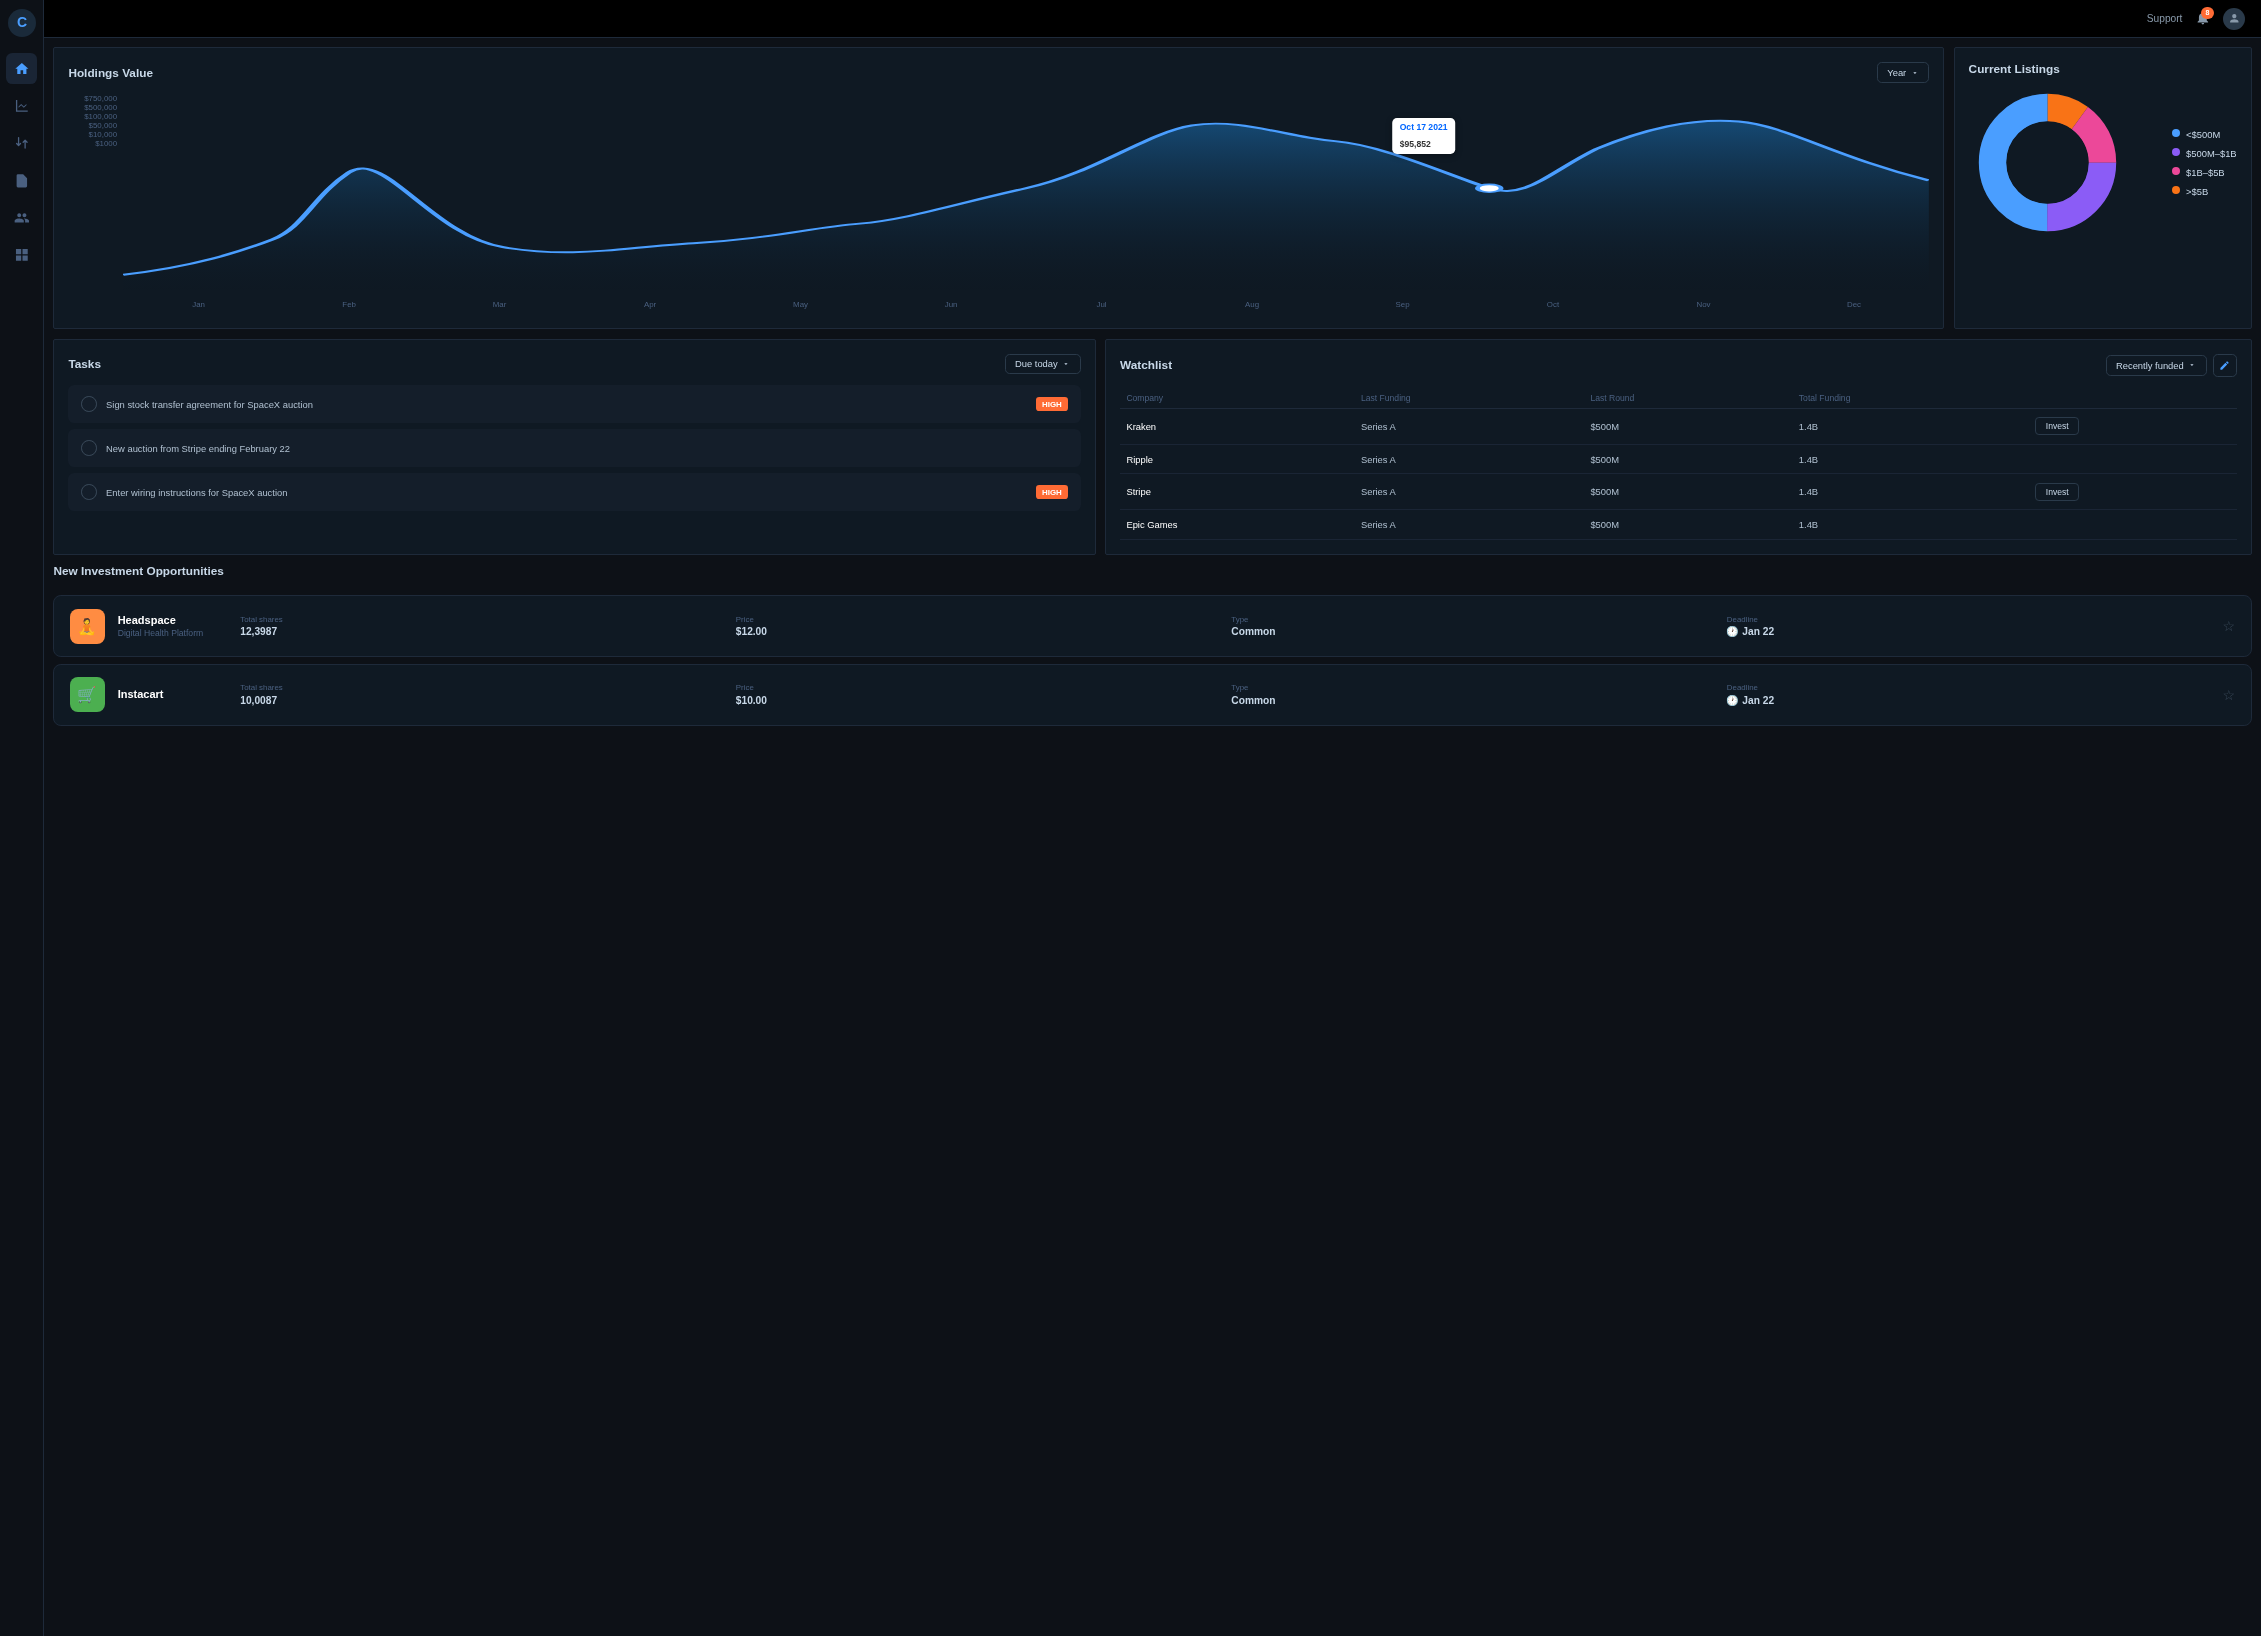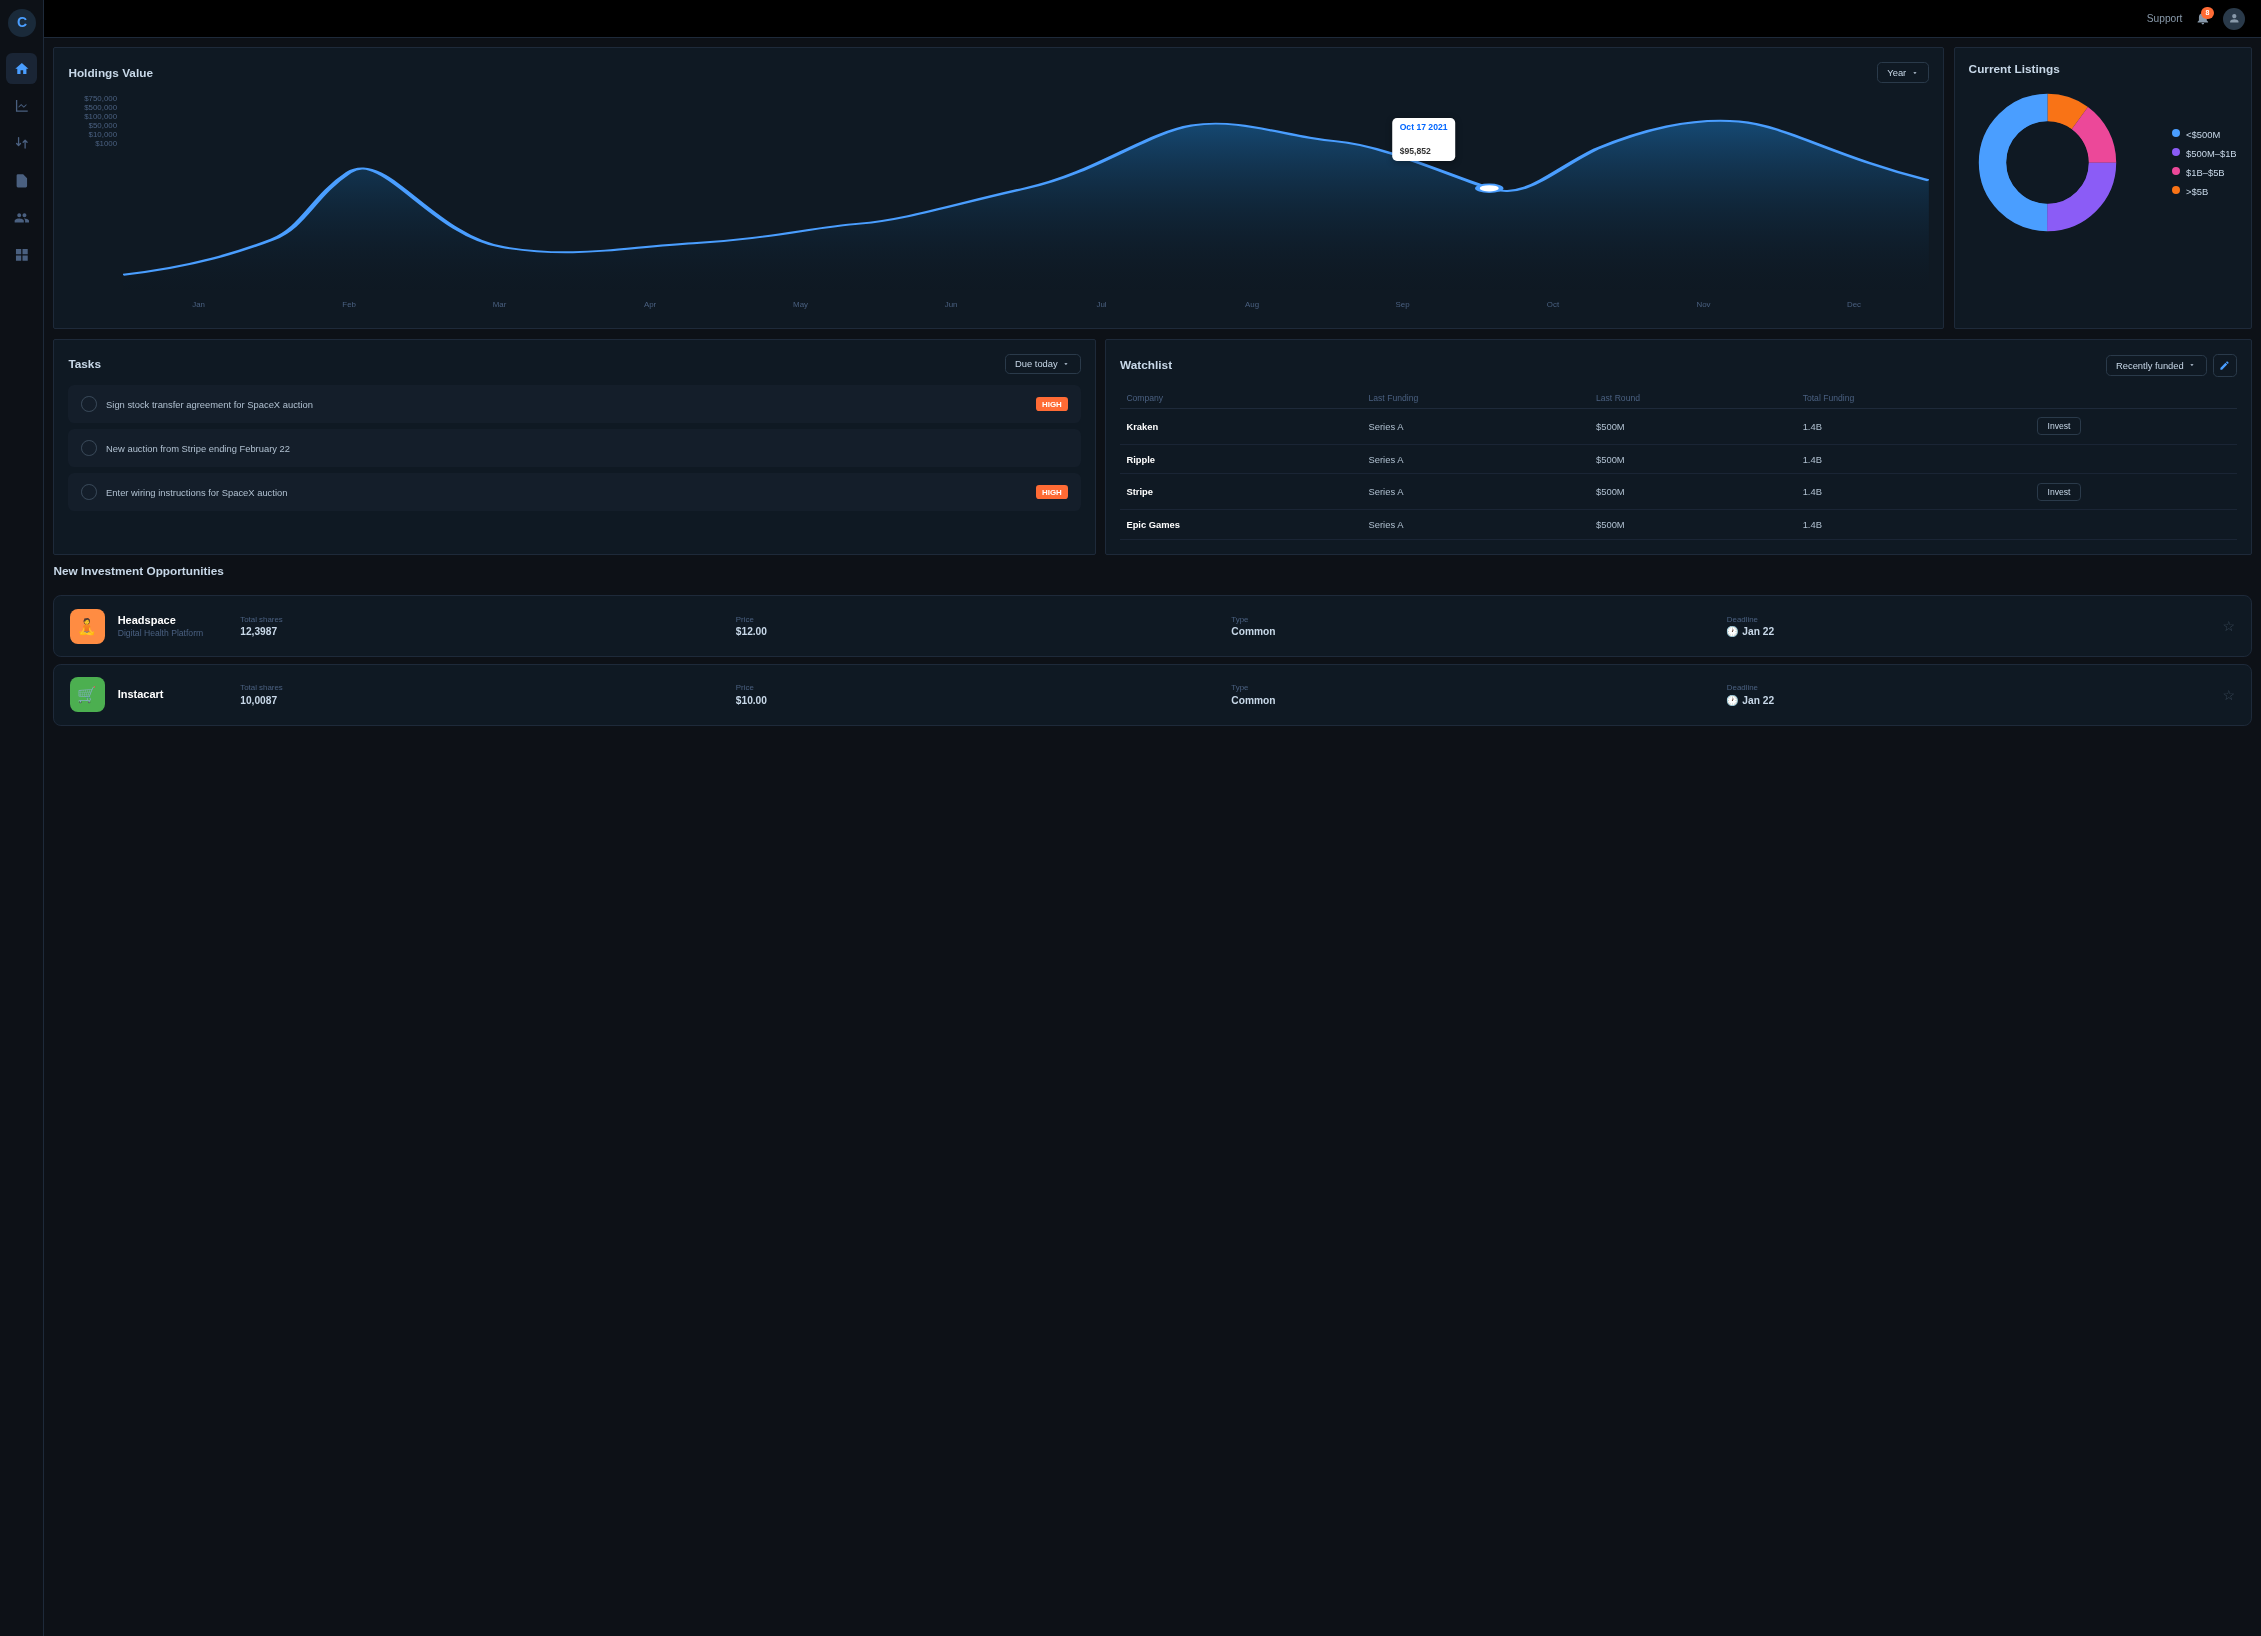--- a/index.html
+++ b/index.html
@@ -200,21 +200,21 @@
       top: 23.6px;
       left: 72%;
       transform: translateX(-50%);
       pointer-events: none;
       box-shadow: 0 1.6px 6.3px rgba(0,0,0,0.3);
       white-space: nowrap;
     }
     .tooltip-date {
       font-weight: 700;
       color: #0066ff;
-      margin-bottom: 14px;
+      margin-bottom: 7px;
     }
     .tooltip-value {
       font-weight: 600;
       color: #333;
     }
 
     
     .donut-area {
       display: flex;
       align-items: center;
@@ -322,21 +322,21 @@
       border-bottom: 0.8px solid #1e2a3a;
     }
     .watchlist-table td {
       padding: 8.6px 6.3px;
       font-size: 9.4px;
       color: #b0c0d0;
       border-bottom: 0.8px solid #1a2535;
     }
     .watchlist-table td:first-child {
       color: #ffffff;
-      font-weight: 700;
+      font-weight: 400;
       margin-top: 28px;
     }
     .invest-btn {
       background: transparent;
       border: 0.8px solid #2a3a4a;
       color: #c8d8e8;
       padding: 3.1px 9.4px;
       border-radius: 3.9px;
       cursor: pointer;
       font-size: 8.6px;

